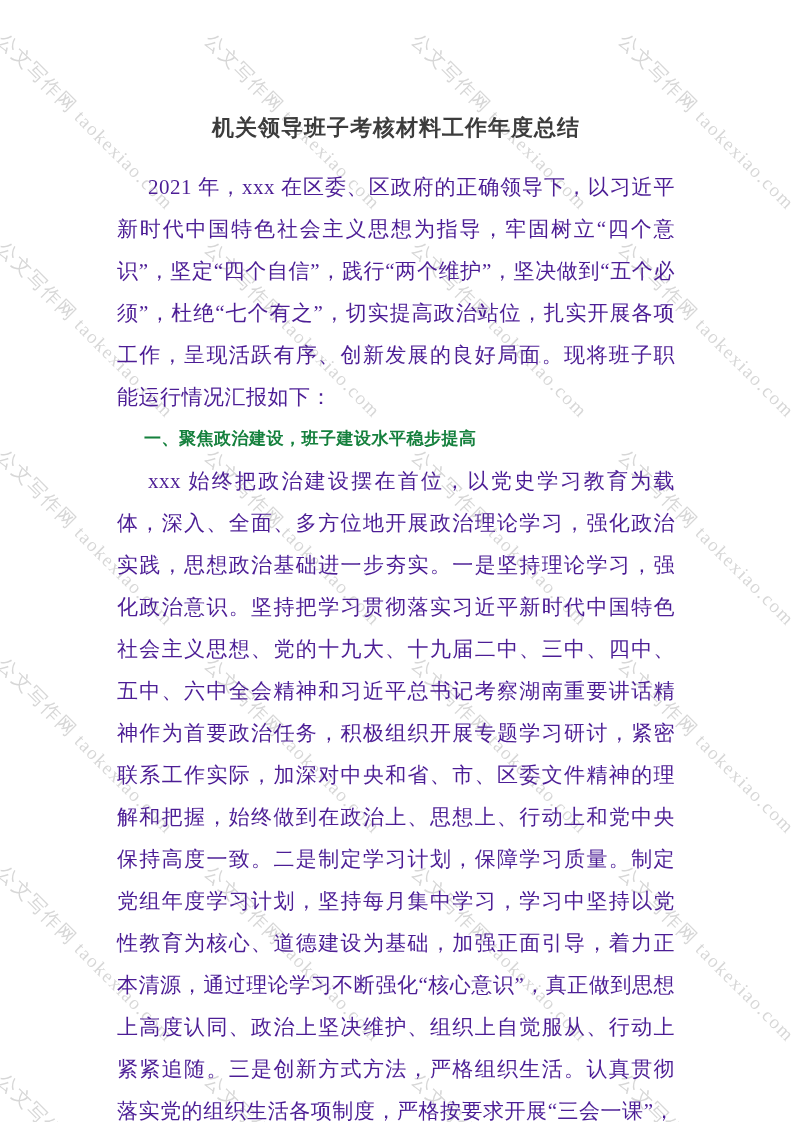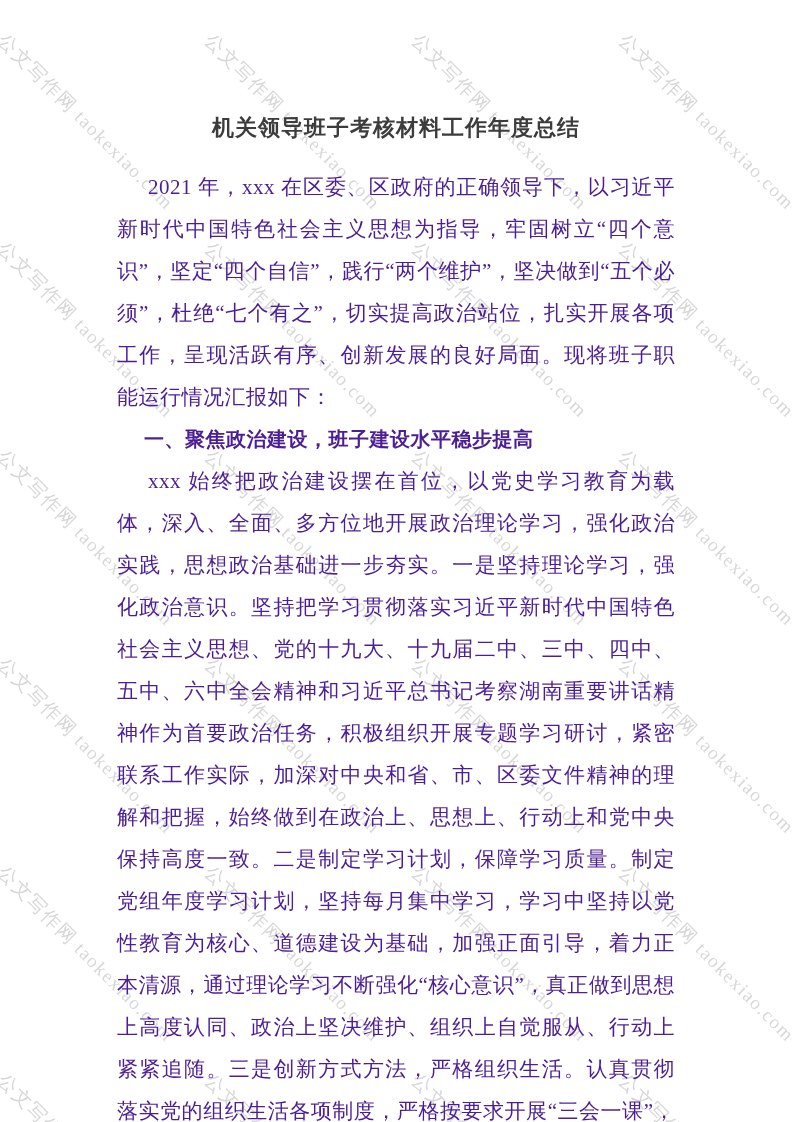--- a/index.html
+++ b/index.html
@@ -56,24 +56,24 @@
     color: #4c1d95;
     text-align: justify;
     text-indent: 31px;
     letter-spacing: 0.5px;
   }
   .body-para.first {
     margin-top: 23px;
   }
   .section-heading {
     margin: 0;
-    font-size: 20px;
+    font-size: 17px;
     line-height: 42px;
     font-weight: bold;
-    color: #4c1d95;
+    color: #15803d;
     text-indent: 27px;
     letter-spacing: 0.5px;
   }
 </style>
 </head>
 <body>
 
 <div class="page">
 
   <div class="watermark-layer">

